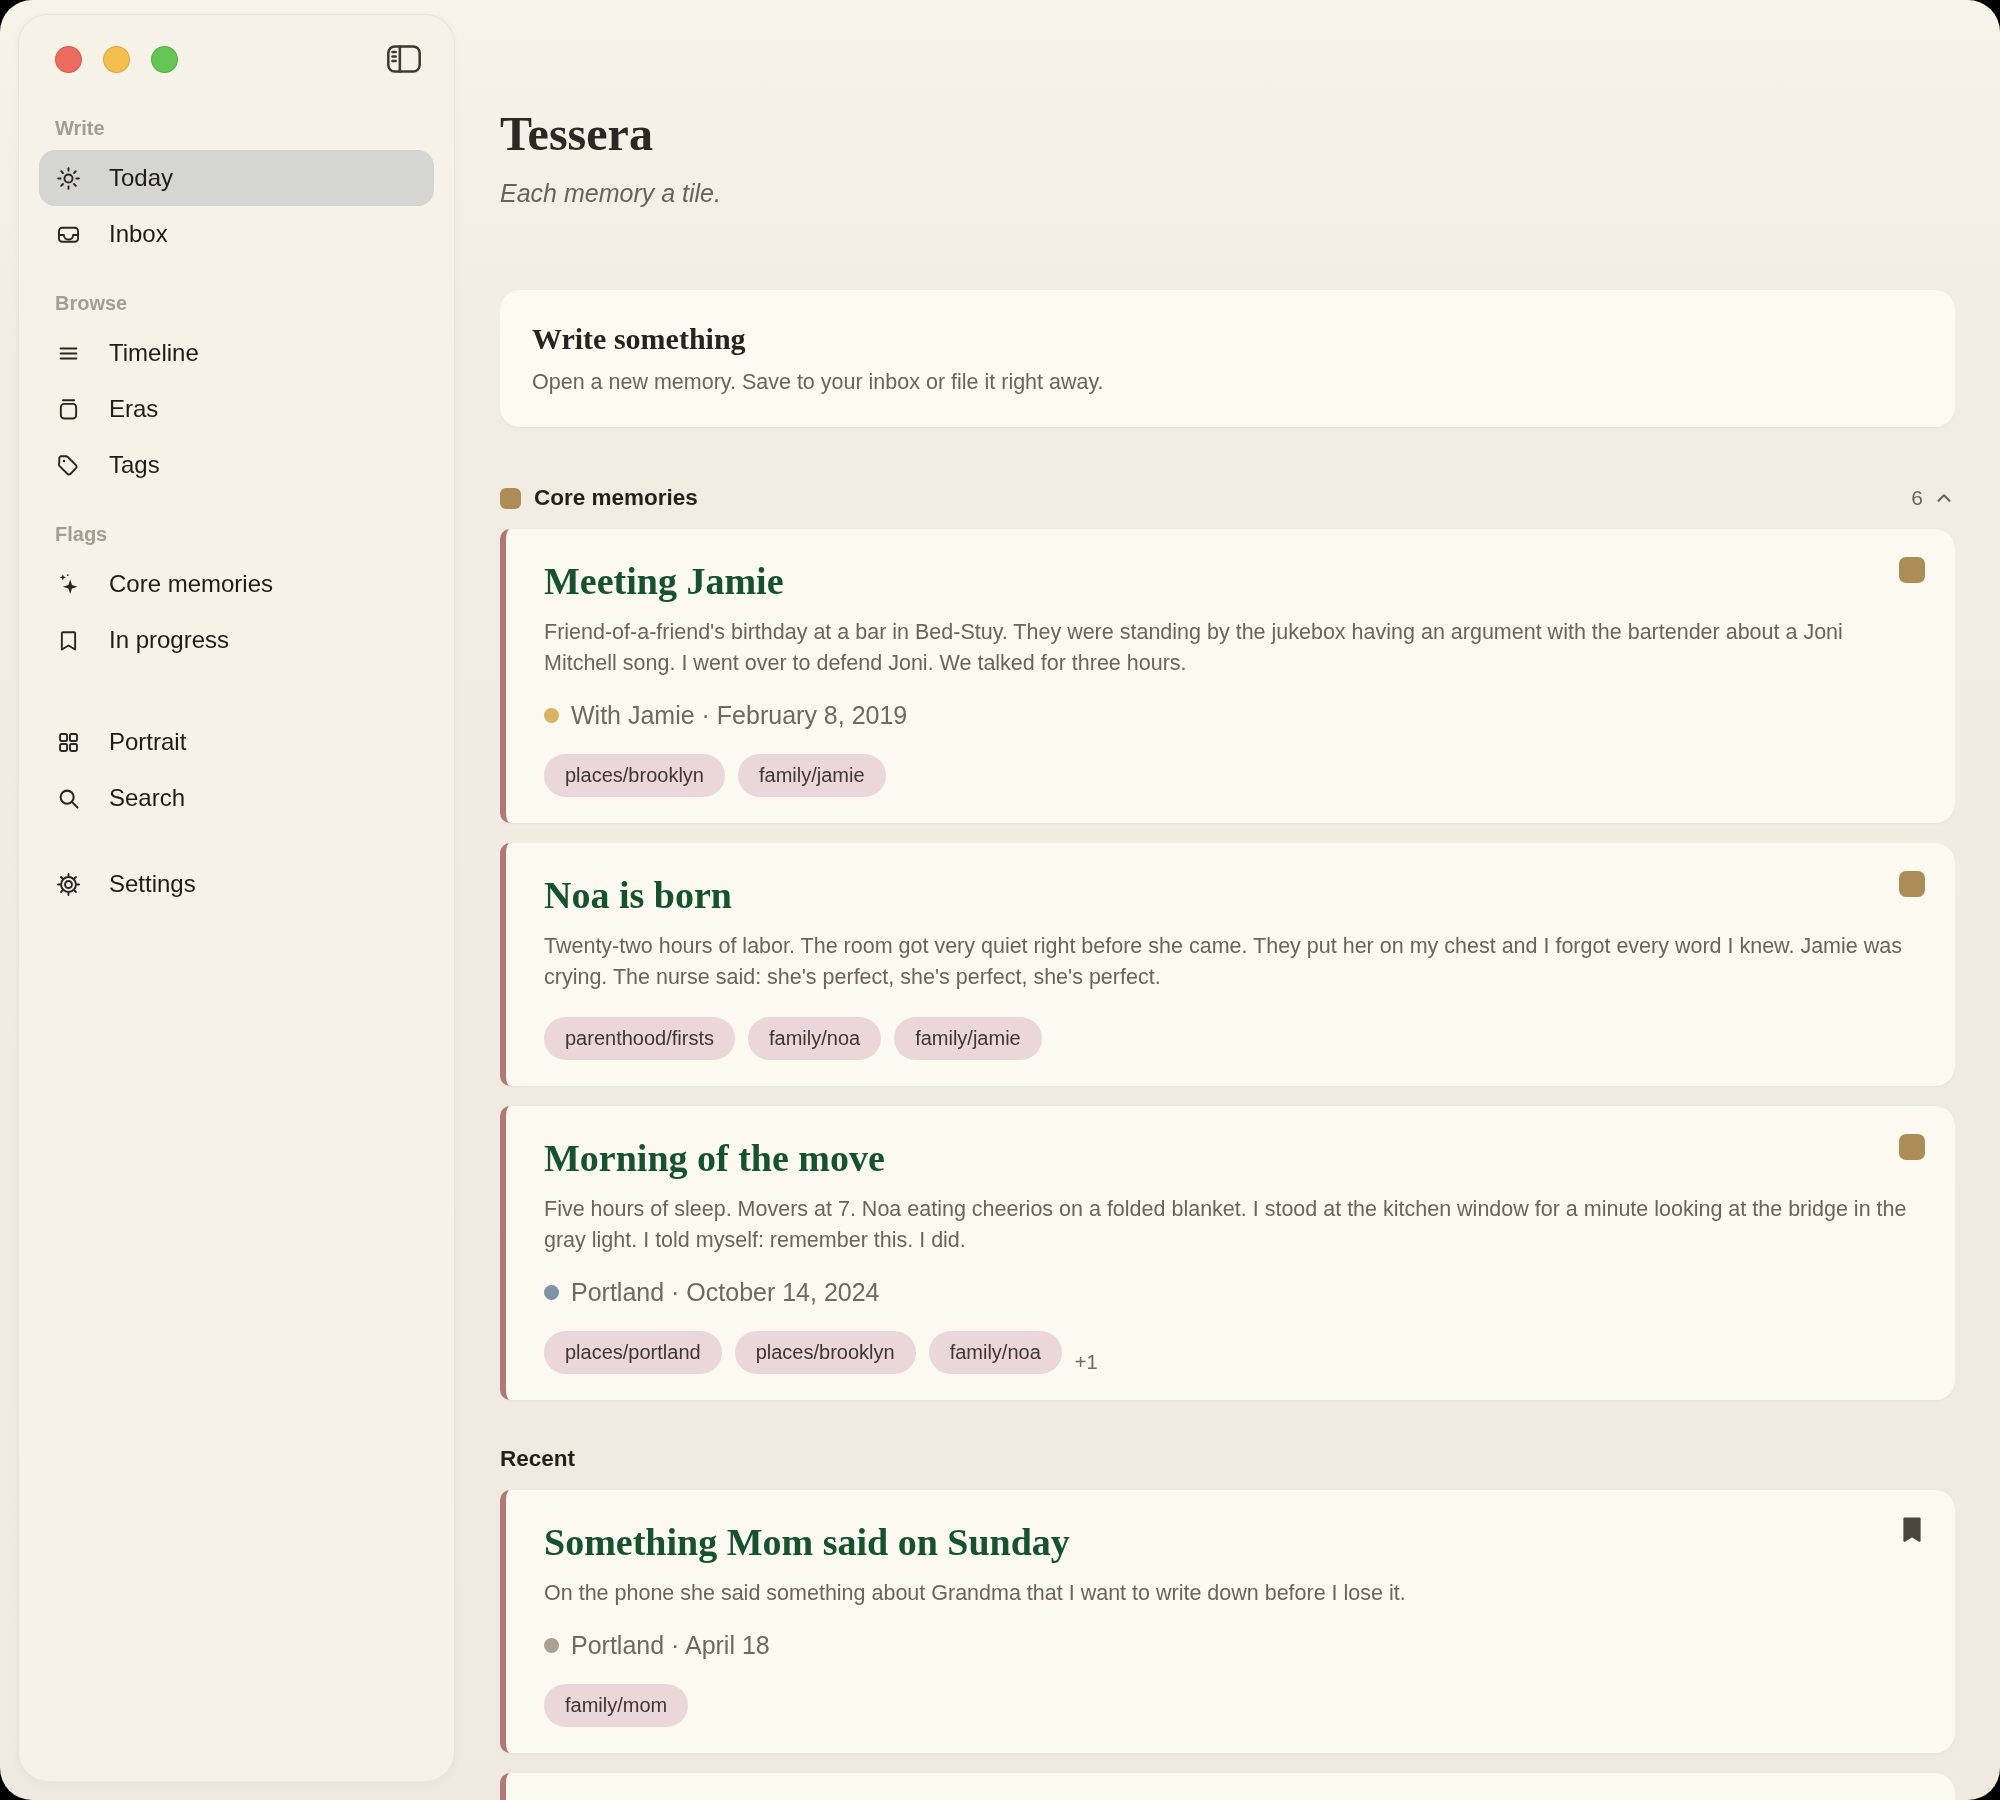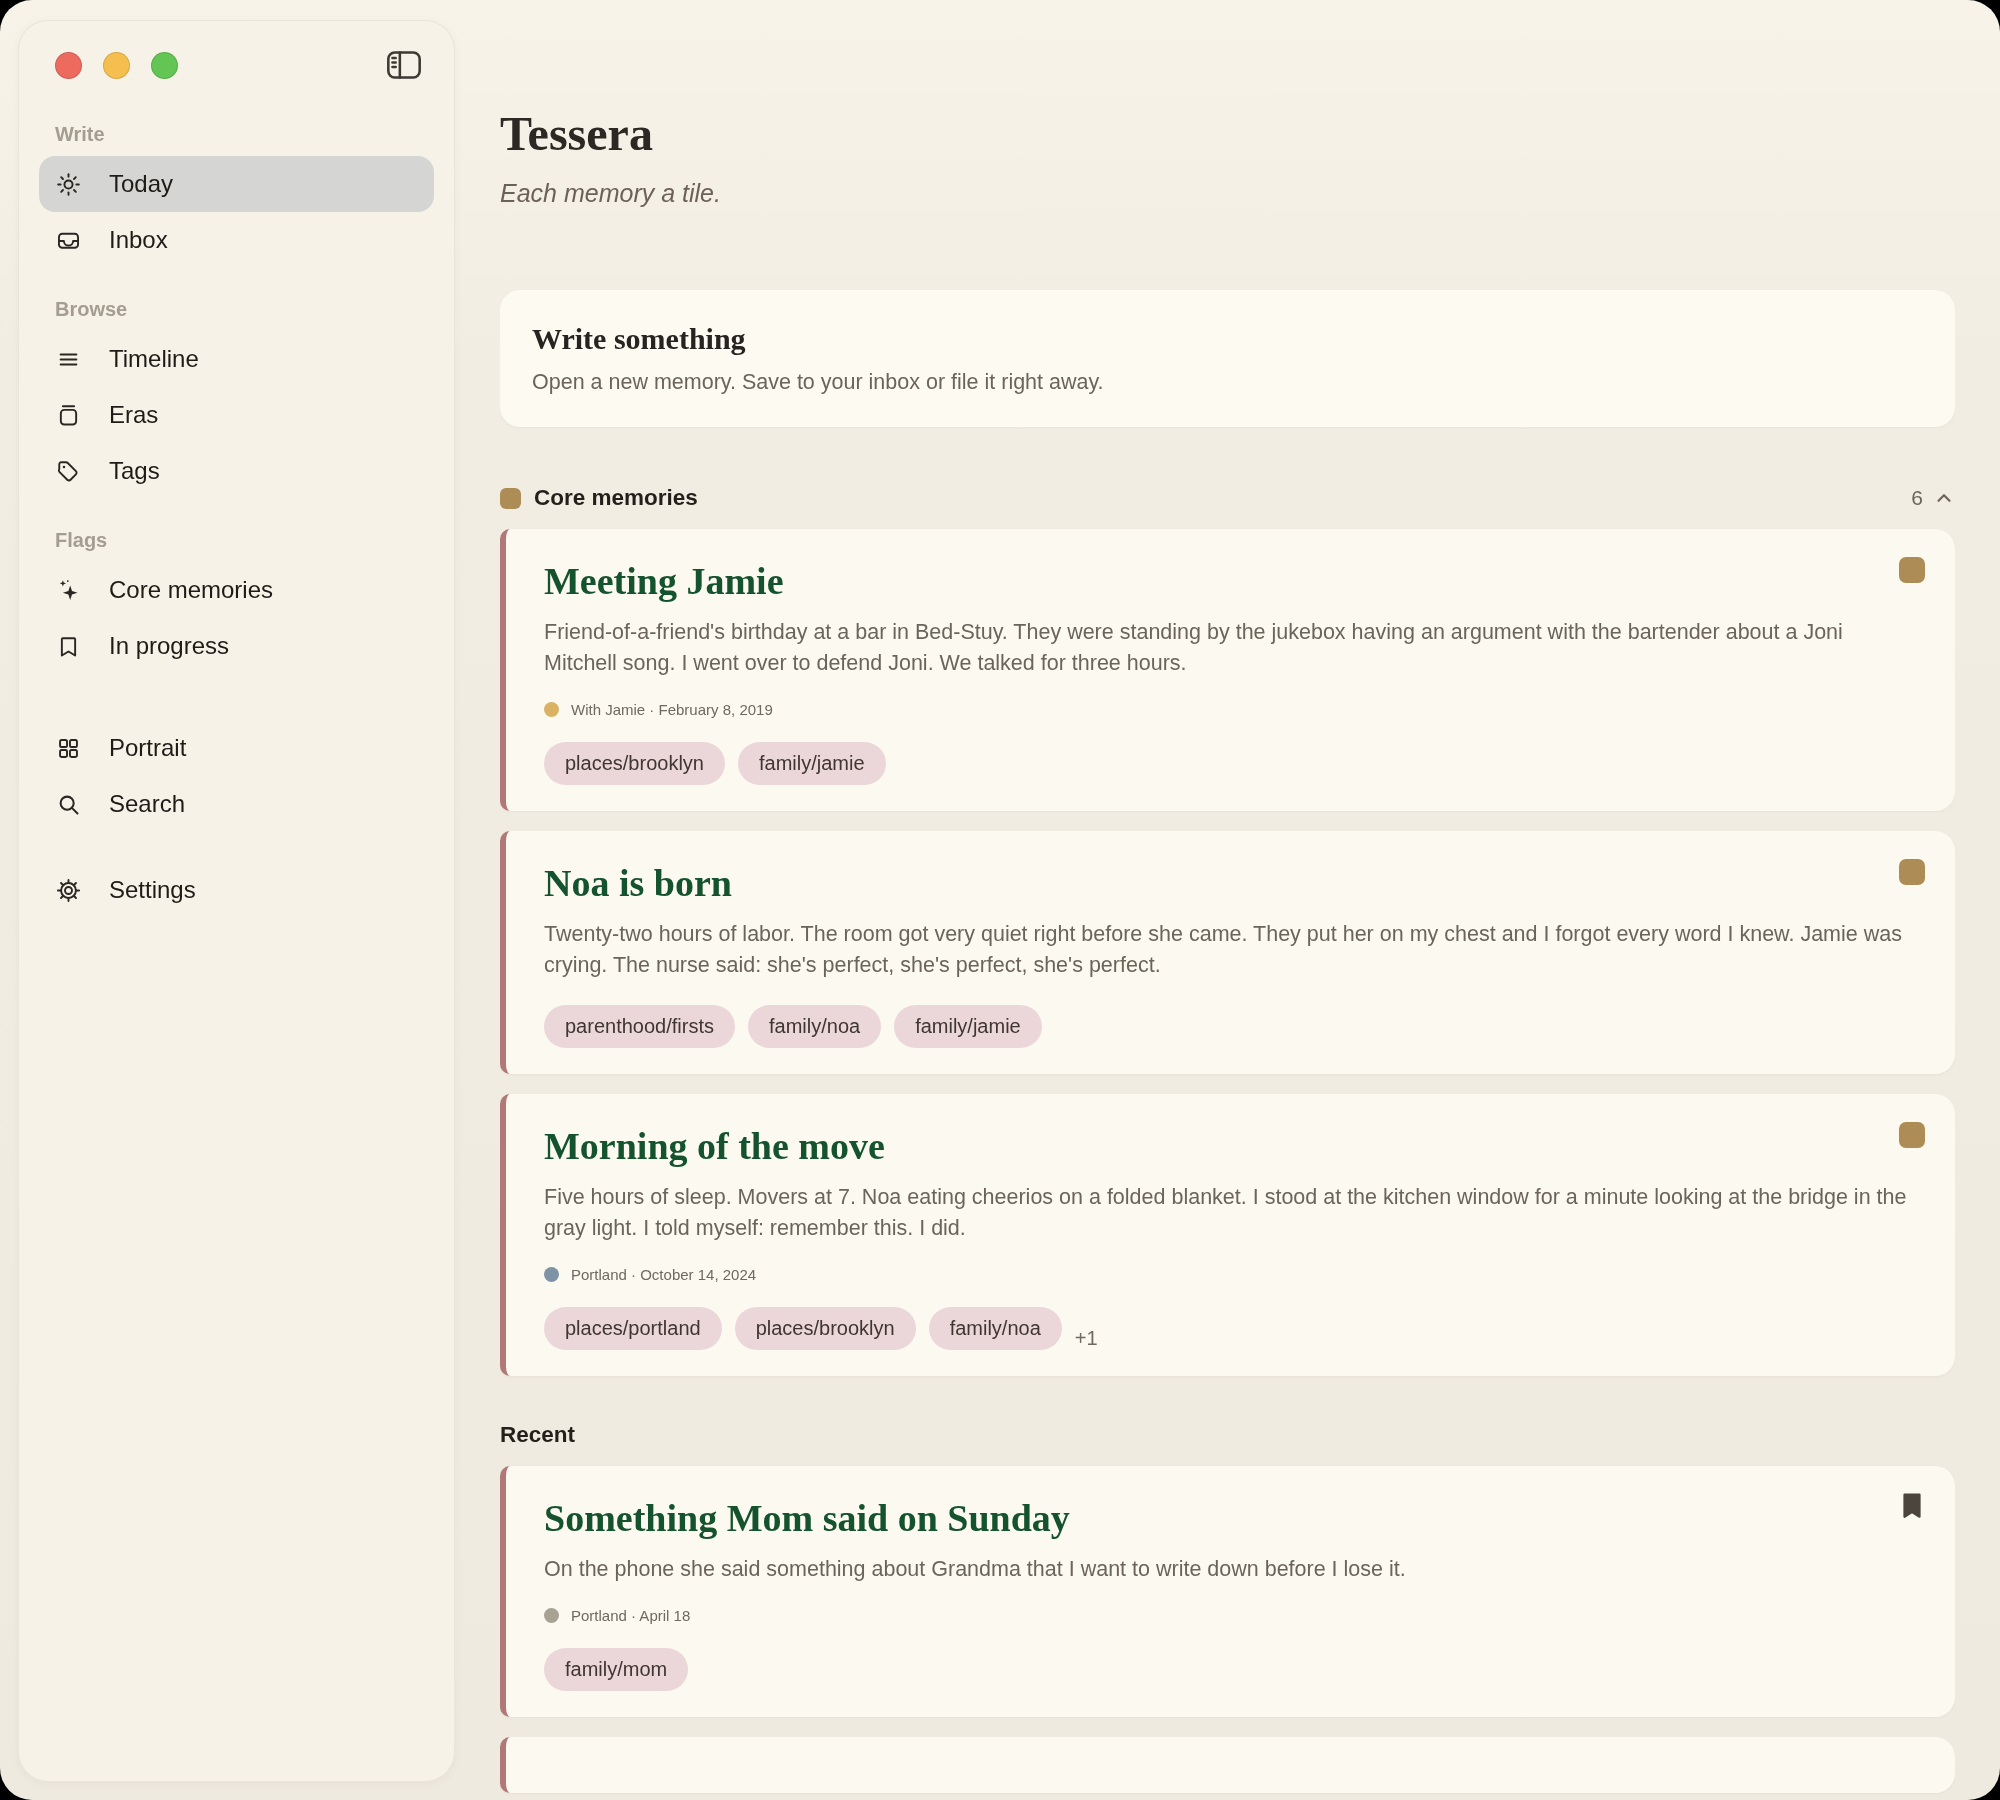--- a/index.html
+++ b/index.html
@@ -4,21 +4,21 @@
 <style>
   html,body{margin:0;padding:0;background:#000;}
   *{box-sizing:border-box;}
   .window{
     position:relative;width:2000px;height:1800px;border-radius:32px;overflow:hidden;
     background:linear-gradient(180deg,#f8f3e9 0%,#f2ede3 20%,#efeae0 100%);
     font-family:"Liberation Sans",sans-serif;color:#1f1c18;
   }
   
   .sidebar{
-    position:absolute;left:18px;top:20px;bottom:18px;width:437px;
+    position:absolute;left:18px;top:14px;bottom:18px;width:437px;
     background:#f7f2e8;border:1px solid rgba(90,80,60,.08);border-radius:30px;
     box-shadow:0 2px 8px rgba(70,60,40,.05);
   }
   .side-top{display:flex;justify-content:space-between;align-items:center;padding:28px 30px 0 36px;}
   .lights{display:flex;gap:21px;}
   .light{width:27px;height:27px;border-radius:50%;border:1px solid rgba(0,0,0,.12);}
   .toggle-btn{color:#3d3933;display:flex;align-items:center;}
   .nav{padding:0 20px;margin-top:42px;}
   .section-label{font-size:20px;font-weight:700;color:#a49d91;padding-left:16px;margin:30px 0 10px;}
   .section-label.first{margin-top:0;}
@@ -41,21 +41,21 @@
   .sec-title{font-size:22.5px;font-weight:700;color:#241f1b;}
   .sec-spacer{flex:1;}
   .sec-count{font-size:21px;color:#6b655c;margin-right:10px;}
   .chev{color:#6b655c;display:flex;align-items:center;}
   .cards{margin-top:18px;}
   .card{position:relative;background:#fcf9f0;border-left:6px solid #b17878;
         border-radius:10px 20px 20px 10px;padding:30px 38px 26px;margin-bottom:20px;
         box-shadow:0 1px 3px rgba(70,55,30,.05);}
   .card h3{font-family:"Liberation Serif",serif;font-weight:700;font-size:38px;color:#14532d;margin:0 0 14px;}
   .card .body{font-size:21.5px;line-height:1.44;color:#6b645b;margin:0;max-width:1390px;}
-  .meta{display:flex;align-items:center;margin-top:22px;font-size:15px;color:#6f6960;}
+  .meta{display:flex;align-items:center;margin-top:22px;font-size:25px;color:#6f6960;}
   .dot{width:15px;height:15px;border-radius:50%;margin-right:12px;flex:0 0 auto;}
   .tags{display:flex;align-items:flex-end;gap:13px;margin-top:24px;flex-wrap:wrap;}
   .tag{background:#ebd7da;color:#3f3631;font-size:20px;font-weight:500;
        padding:10px 21px;border-radius:999px;}
   .more{font-size:20px;color:#6f6960;}
   .badge-core{position:absolute;top:28px;right:30px;width:26px;height:26px;border-radius:7px;}
   .badge-bm{position:absolute;top:26px;right:32px;color:#4b453e;display:flex;}
   .recent-head{margin-top:46px;}
 </style>
 </head>

